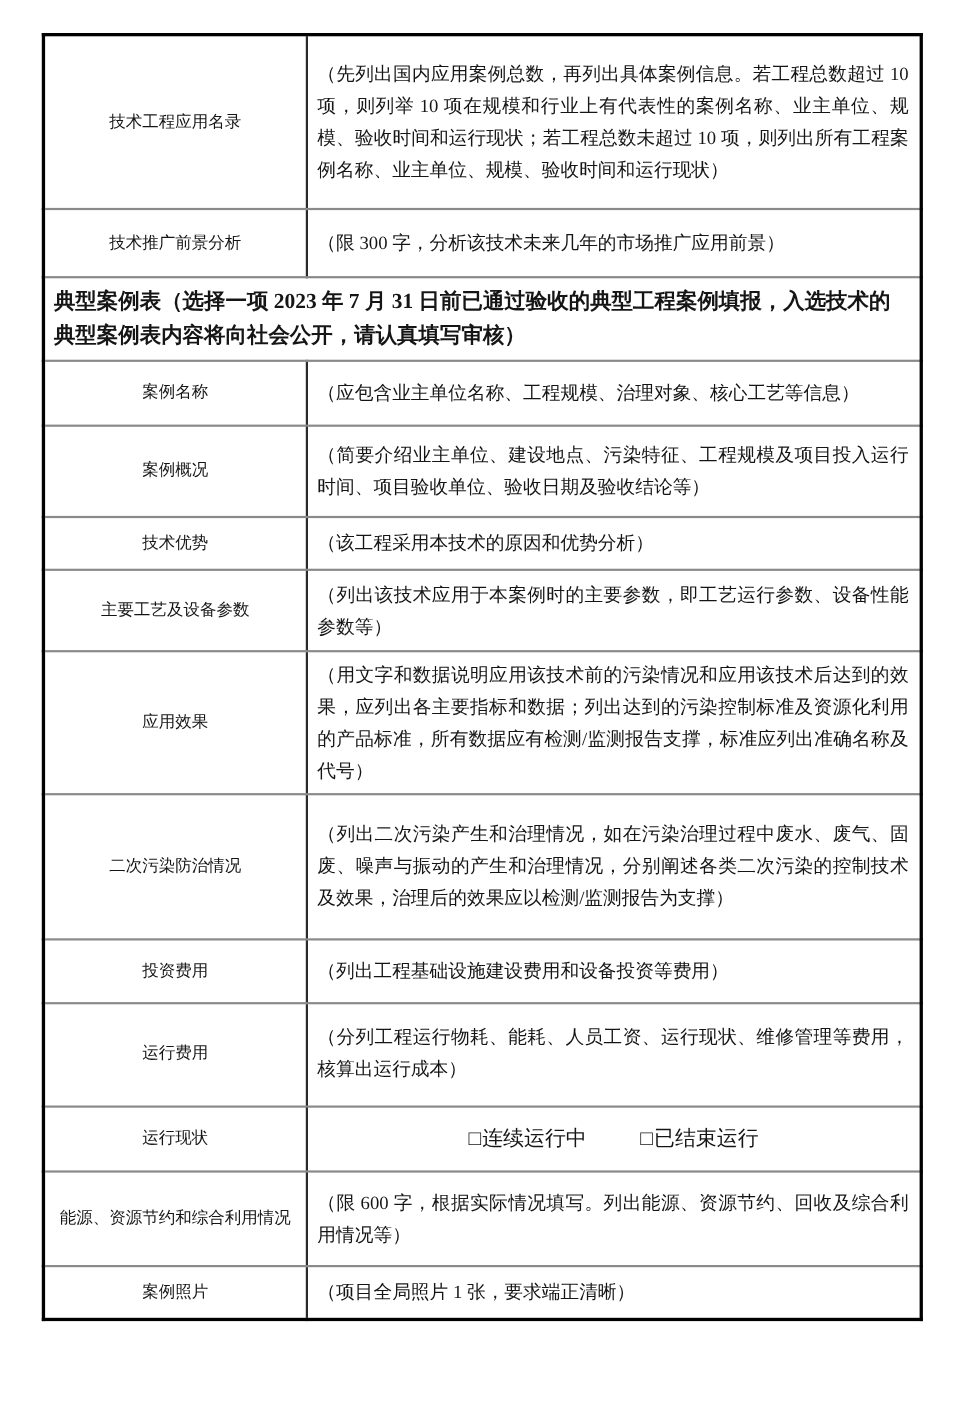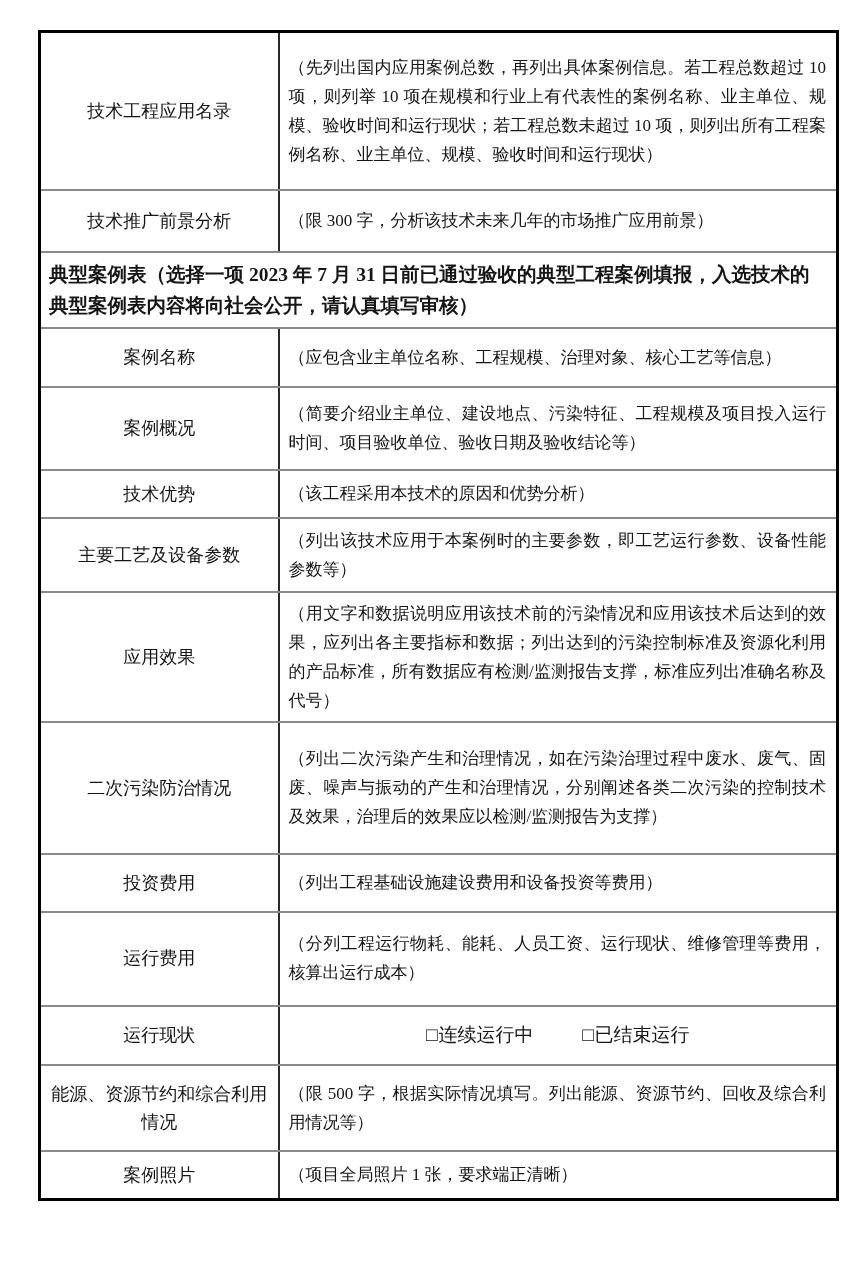--- a/index.html
+++ b/index.html
@@ -28,21 +28,21 @@
   col.c-label { width: 239px; }
   col.c-desc  { width: 559px; }
   td {
     border: 2px solid #8a8a8a;
     vertical-align: middle;
     box-sizing: border-box;
   }
   td.label-cell {
     border-right: 2px solid #2a2a2a;
     text-align: center;
-    font-size: 18px;
+    font-size: 15px;
     line-height: 28px;
     padding: 4px 10px;
   }
   td.desc-cell {
     font-size: 17px;
     line-height: 29px;
     text-align: justify;
     padding: 6px 10px 6px 9px;
   }
   td.section-cell {
@@ -133,21 +133,21 @@
       </tr>
       <tr class="r12">
         <td class="label-cell">运行现状</td>
         <td class="checkbox-cell">
           <span class="cb-option"><span class="cb-glyph">□</span><span>连续运行中</span></span>
           <span class="cb-option"><span class="cb-glyph">□</span><span>已结束运行</span></span>
         </td>
       </tr>
       <tr class="r13">
         <td class="label-cell">能源、资源节约和综合利用情况</td>
-        <td class="desc-cell">（限 500 字，根据实际情况填写。列出能源、资源节约、回收及综合利用情况等）</td>
+        <td class="desc-cell">（限 600 字，根据实际情况填写。列出能源、资源节约、回收及综合利用情况等）</td>
       </tr>
       <tr class="r14">
         <td class="label-cell">案例照片</td>
         <td class="desc-cell">（项目全局照片 1 张，要求端正清晰）</td>
       </tr>
     </tbody>
   </table>
 </div>
 
 </body></html>

